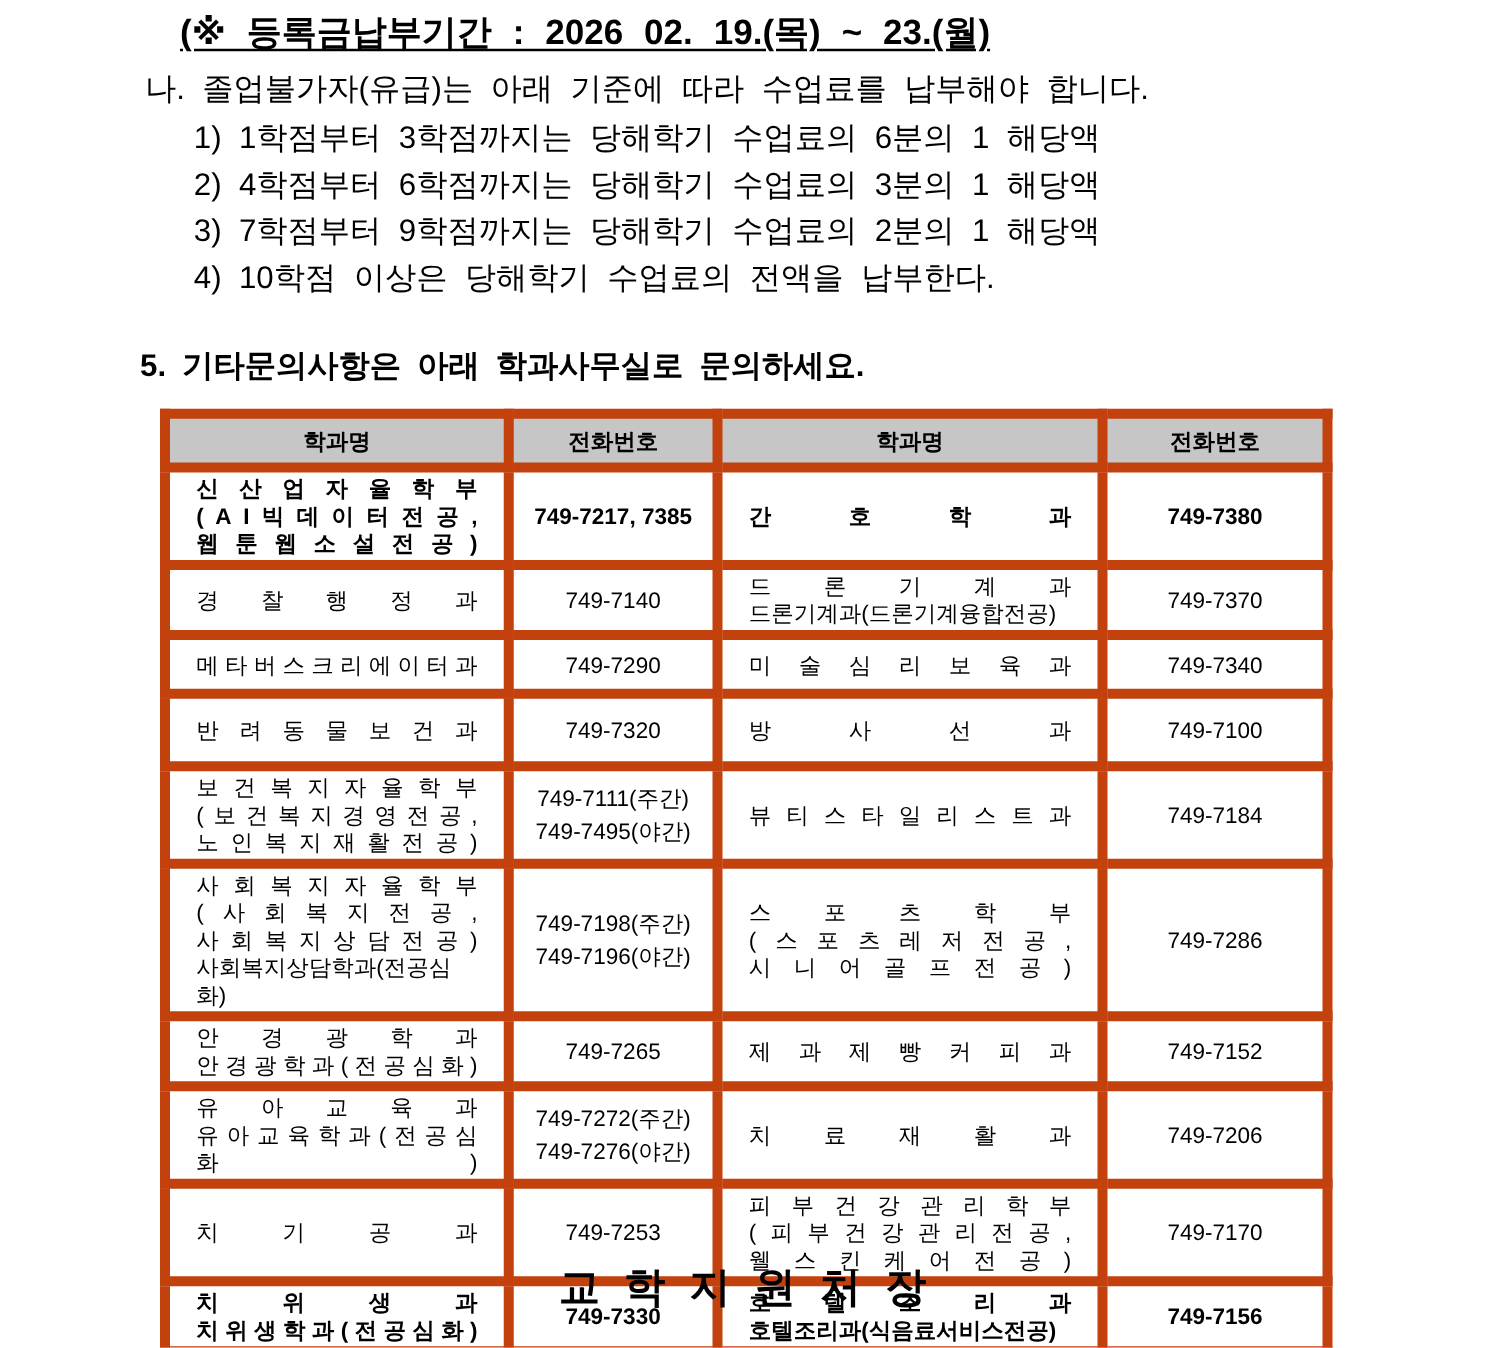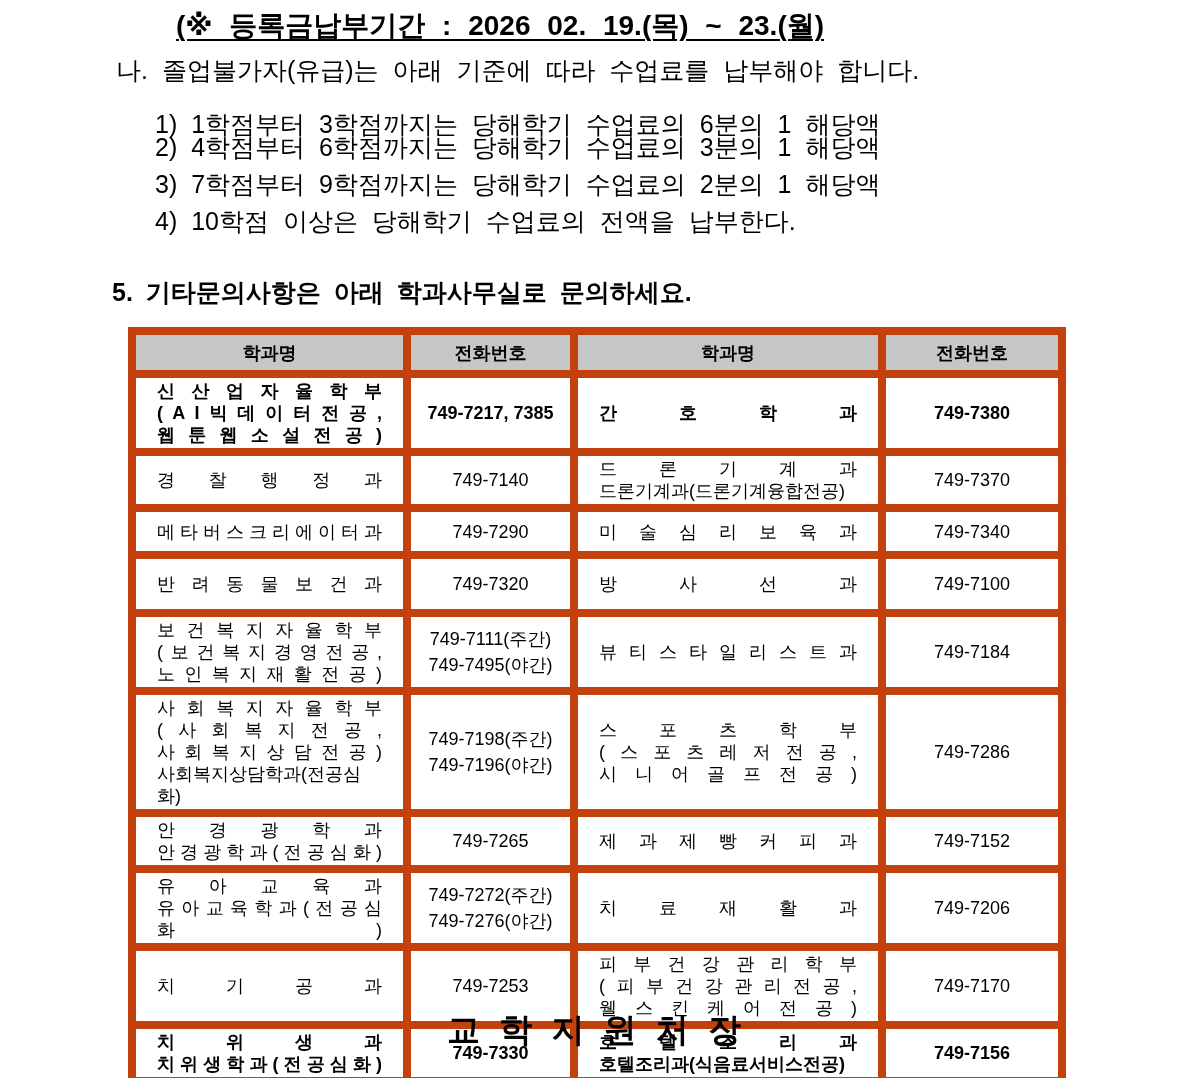--- a/index.html
+++ b/index.html
@@ -4,37 +4,37 @@
 <style>
   html, body { margin: 0; padding: 0; }
   body {
     width: 1190px; height: 1078px;
     background: #ffffff; color: #000000;
     position: relative;
     font-family: "Liberation Sans", "DejaVu Sans", sans-serif;
   }
 
   .title {
-    position: absolute; top: 7px; left: 176px;
+    position: absolute; top: 7px; left: 144px;
     font-size: 28px; font-weight: 700;
     word-spacing: 9px;
     text-decoration: underline;
     text-decoration-thickness: 2px;
     text-underline-offset: 4px;
     white-space: nowrap;
   }
   .na {
     position: absolute; top: 54px; left: 116px;
     font-size: 25px; word-spacing: 7px; white-space: nowrap;
   }
   .sub {
     position: absolute; left: 155px;
     font-size: 25px; word-spacing: 7px; white-space: nowrap;
   }
-  #s1 { top: 93px; margin-top: 15px; } #s2 { top: 131px; } #s3 { top: 168px; } #s4 { top: 205px; }
+  #s1 { top: 93px; } #s2 { top: 131px; } #s3 { top: 168px; } #s4 { top: 205px; }
   .item5 {
     position: absolute; top: 276px; left: 112px;
     font-size: 25px; font-weight: 700; word-spacing: 6px; white-space: nowrap;
   }
 
   table.contact {
     position: absolute; top: 327px; left: 128px;
     width: 930px; border-collapse: collapse; table-layout: fixed;
     border: 2px solid #000;
     border-bottom: 4px solid #000;

